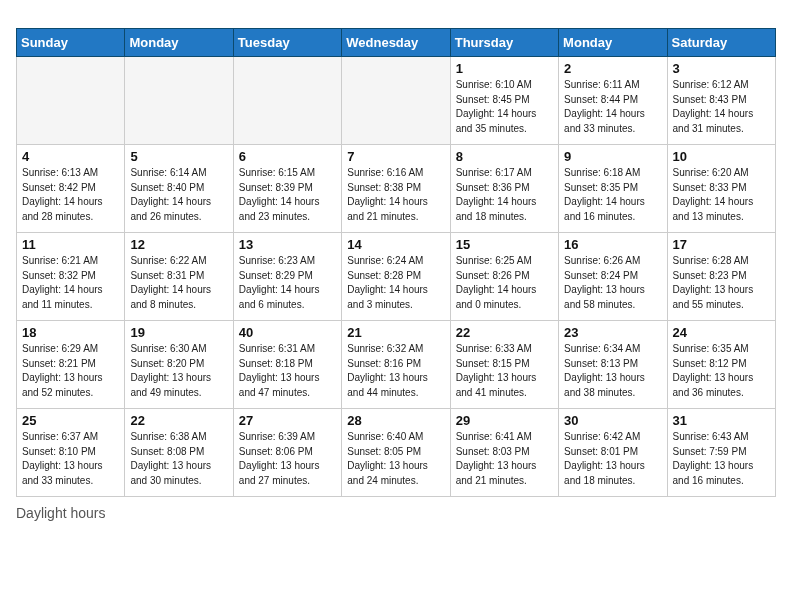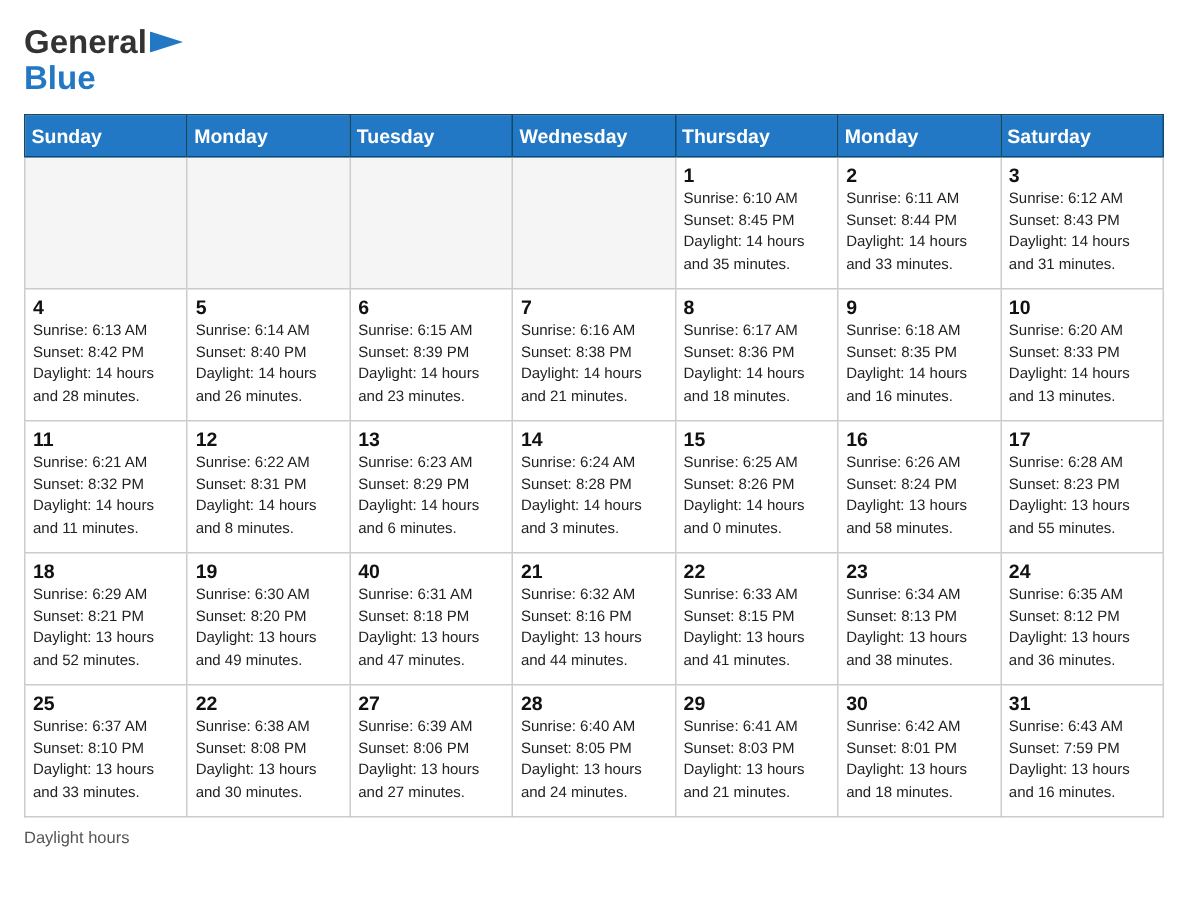--- a/index.html
+++ b/index.html
@@ -83,42 +83,29 @@
       margin-bottom: 2px;
       color: #111;
     }
     .day-info {
       line-height: 1.45;
       font-size: 10px;
       color: #222;
     }
     .footer {
       margin-top: 8px;
-      font-size: 11px;
+      font-size: 14px;
       color: #555;
       text-align: left;
     }
   </style>
 </head>
 <body>
 
 <div class="header">
-  <div class="logo">
-    <div class="logo-row">
-      <span class="logo-text">
-        <span>General</span>
-      </span>
-      <svg class="logo-arrow" viewBox="0 0 22 14" fill="none" xmlns="http://www.w3.org/2000/svg">
-        <polygon points="0,0 22,7 0,14" fill="#2278c4"></polygon>
-      </svg>
-    </div>
-    <div class="logo-row">
-      <span class="logo-text" style="color:#2278c4; font-size:22px; font-weight:bold;">Blue</span>
-    </div>
-  </div>
 </div>
 
 <table class="calendar">
   <thead>
     <tr>
     <th>Sunday</th>
         <th>Monday</th>
         <th>Tuesday</th>
         <th>Wednesday</th>
         <th>Thursday</th>

